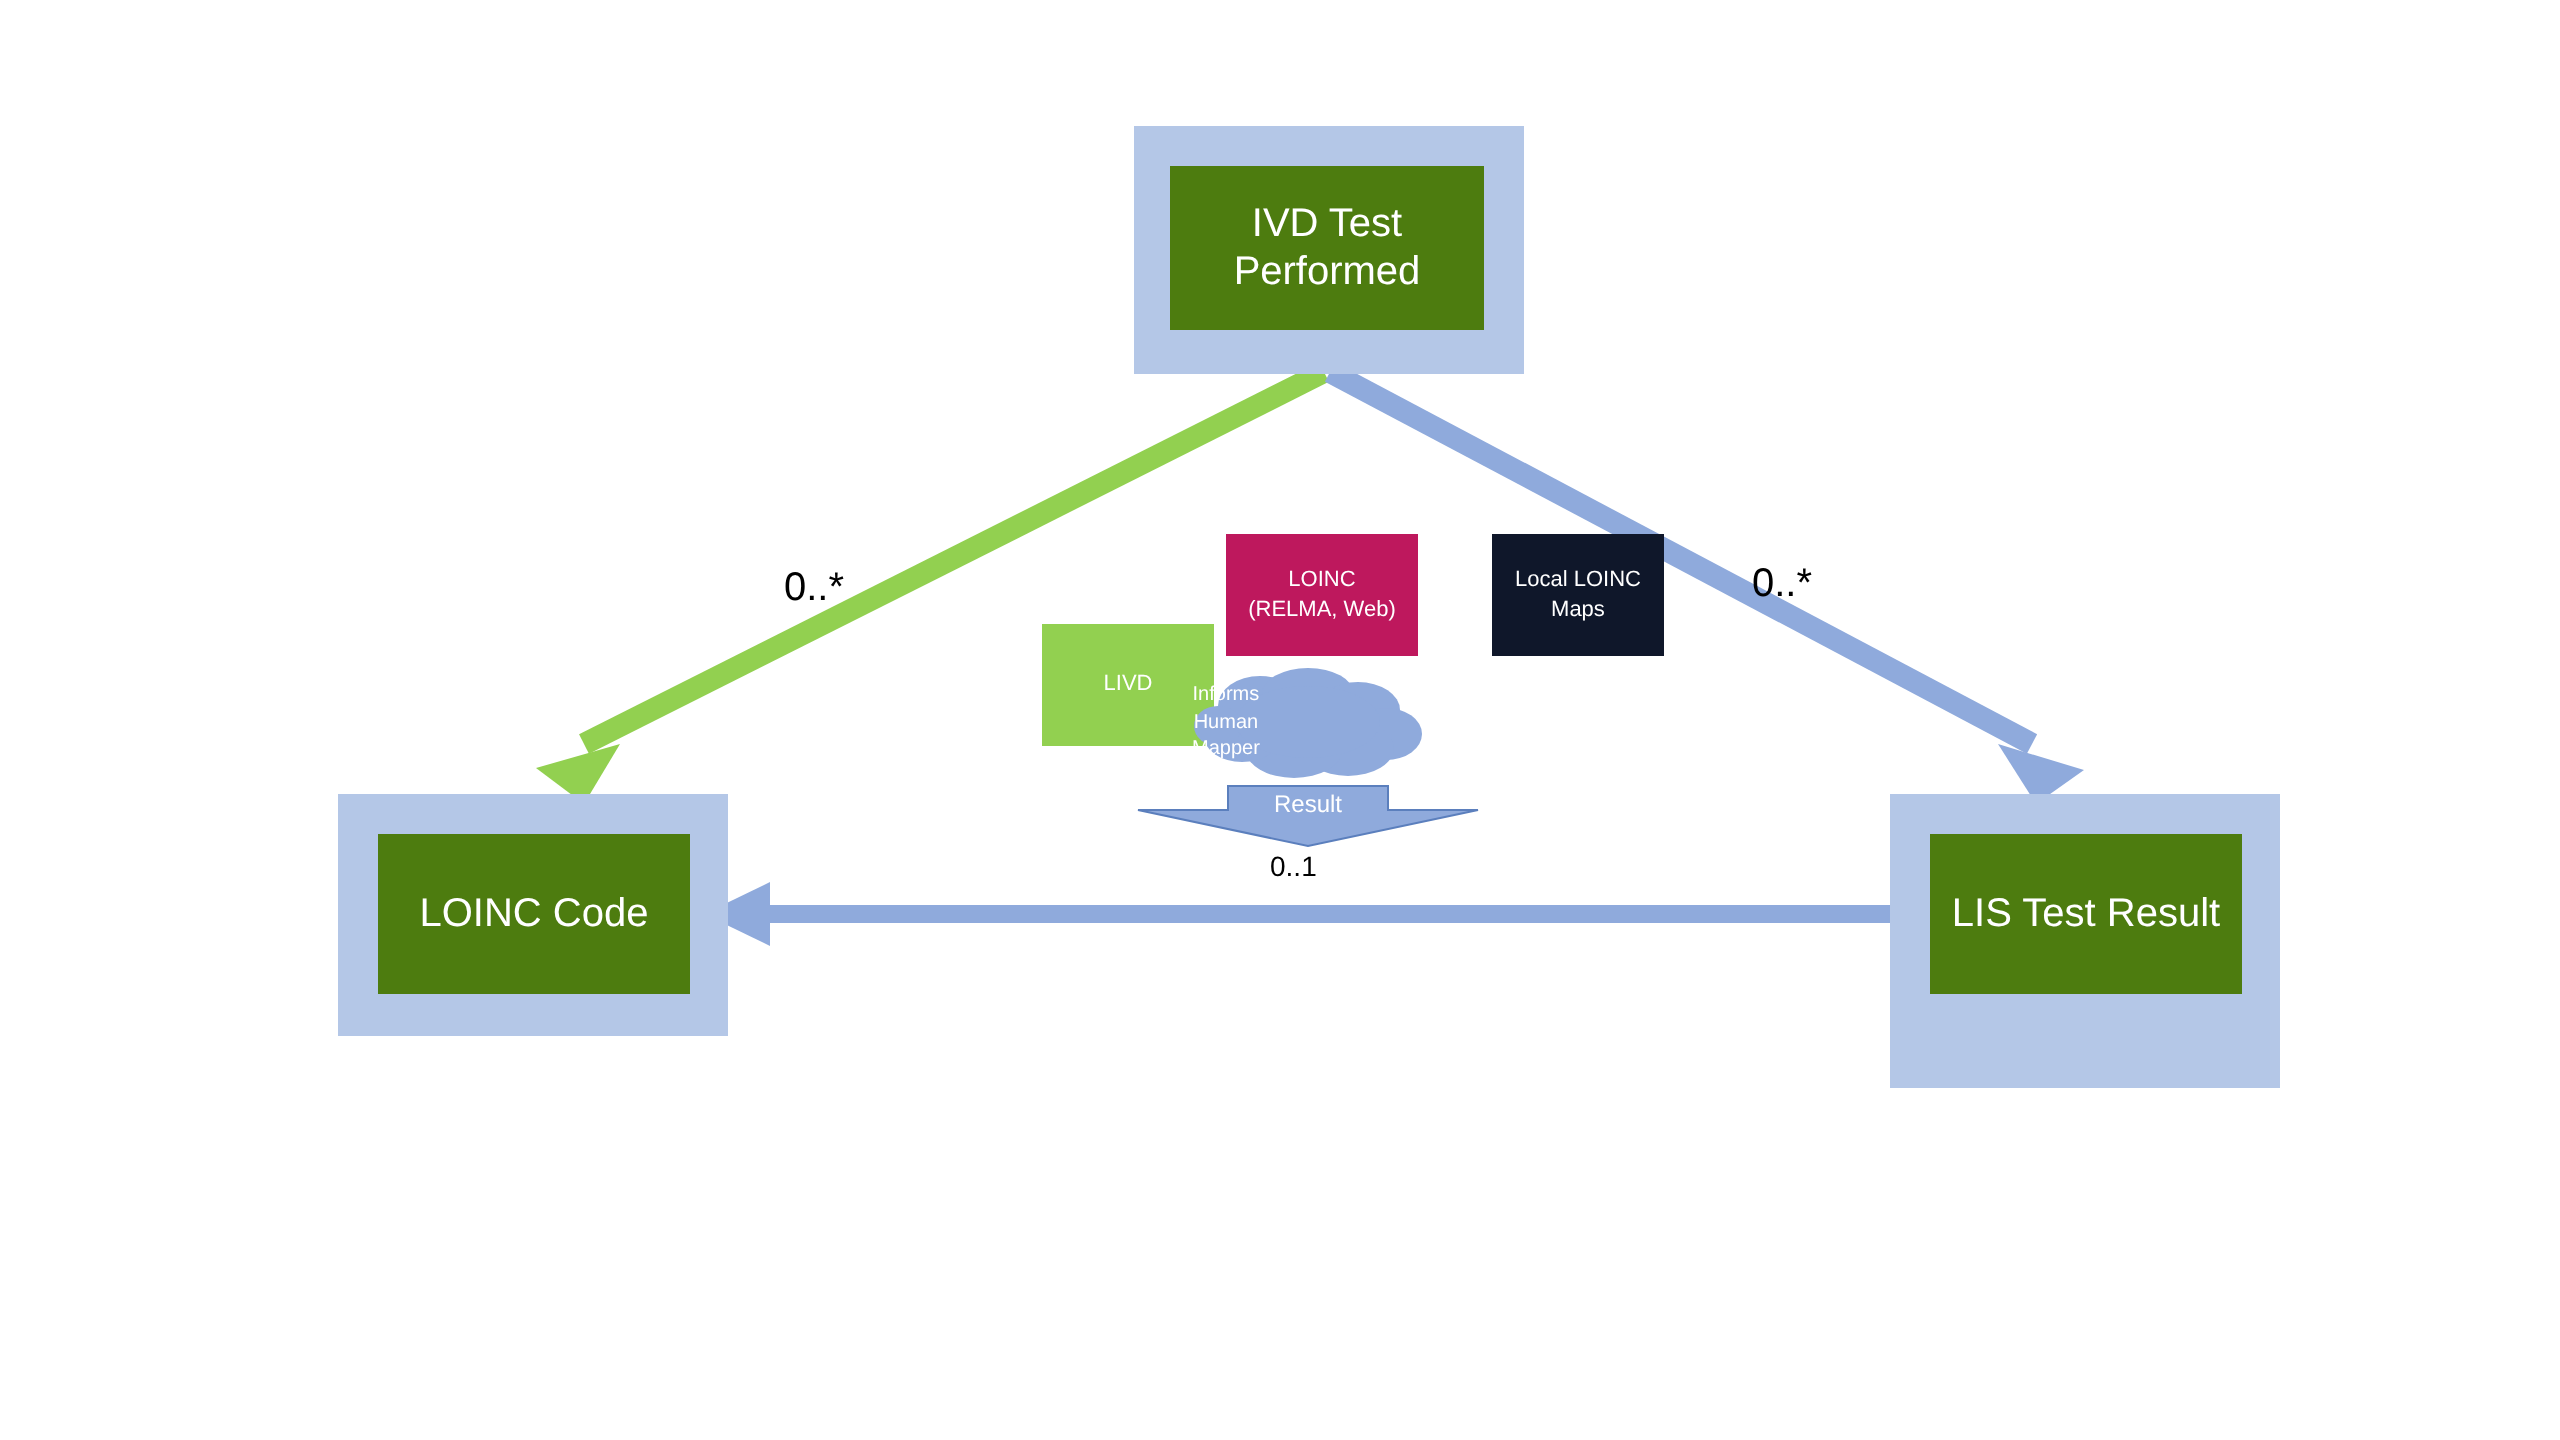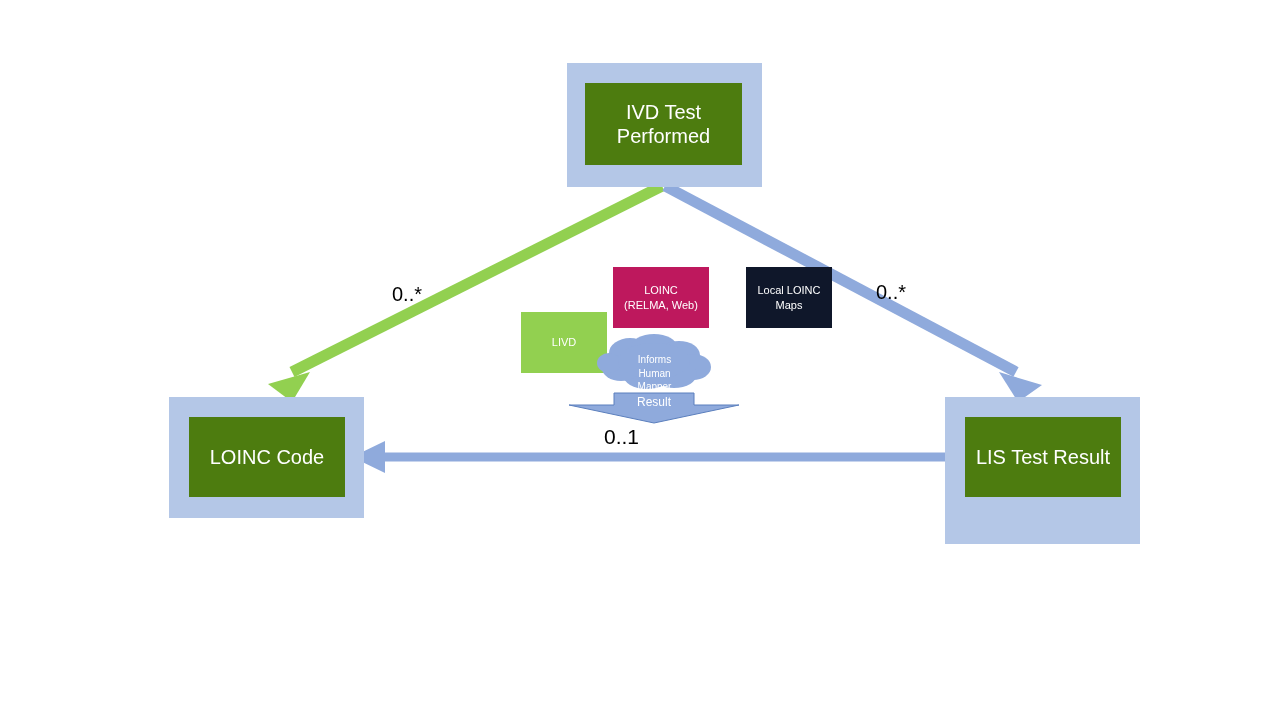--- a/index.html
+++ b/index.html
@@ -85,26 +85,25 @@
   #cloud {
     position: absolute;
     left: 596px;
     top: 333px;
     width: 117px;
     height: 57px;
   }
   #cloud svg { position: absolute; left: 0; top: 0; }
   #cloud .cloud-label {
     position: absolute;
-    left: 0; top: 12px;
+    left: 0; top: 0;
     width: 117px;
     height: 57px;
     display: flex;
     align-items: center;
-    justify-content: center;
     text-align: center;
     color: #ffffff;
     font-size: 10px;
     line-height: 1.35;
   }
 
   
   #creates-arrow {
     position: absolute;
     left: 568px;
@@ -127,21 +126,21 @@
 
   
   .edge-label {
     position: absolute;
     color: #000000;
     font-size: 20px;
     white-space: nowrap;
   }
   #mult-left  { left: 392px; top: 283px; }
   #mult-right { left: 876px; top: 281px; }
-  #mult-creates { left: 604px; top: 425px; font-size: 21px; }
+  #mult-creates { left: 635px; top: 425px; font-size: 14px; }
 </style>
 </head>
 <body>
 
 <div id="canvas">
 
   <svg id="edges" viewBox="0 0 1280 720" xmlns="http://www.w3.org/2000/svg">
 
     <g>
       <path d="M 662,186 L 292,372" stroke="#92d050" stroke-width="11" fill="none"></path>

